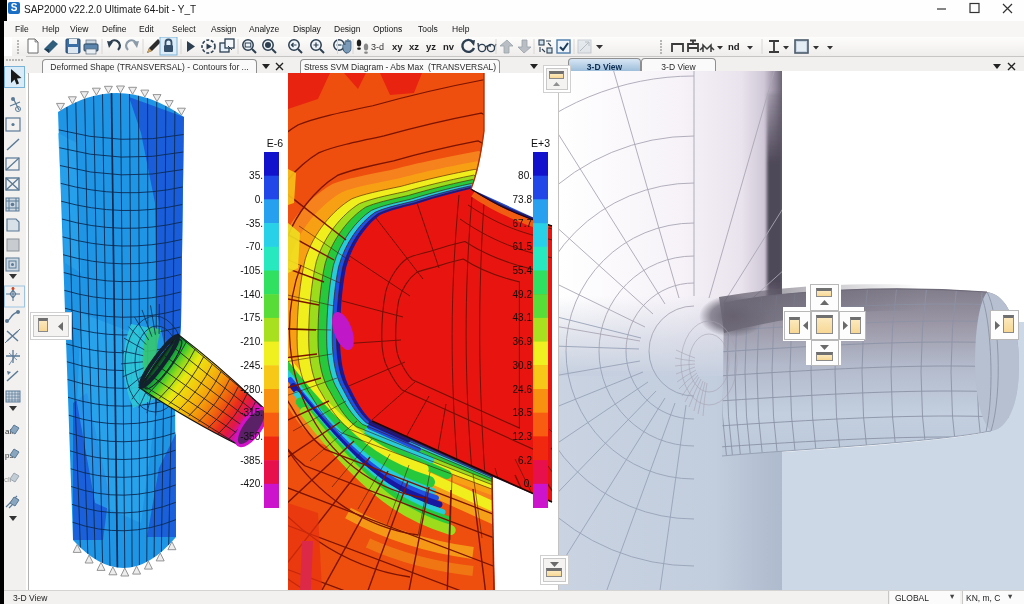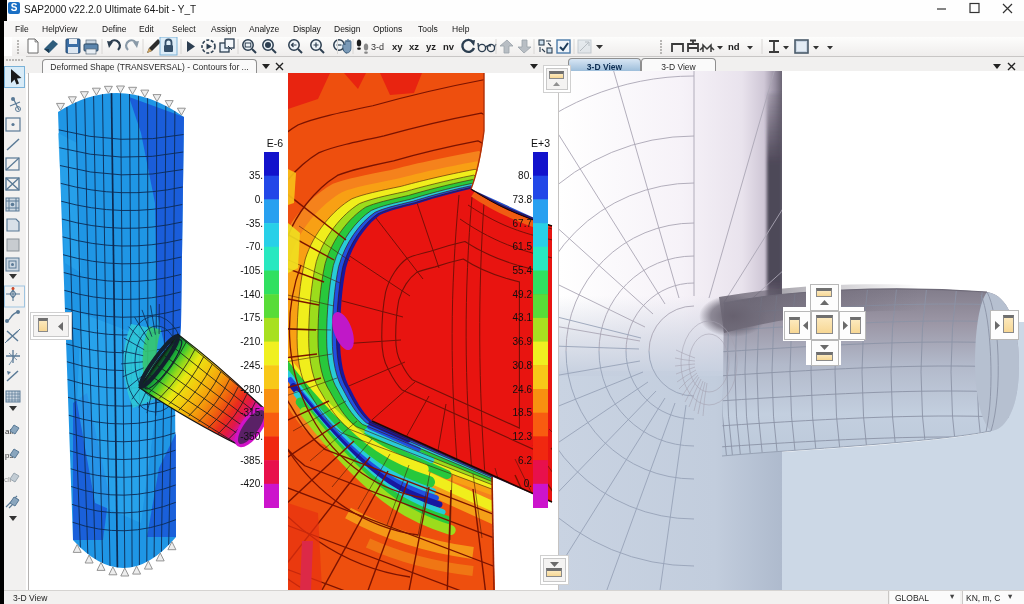--- a/index.html
+++ b/index.html
@@ -34,21 +34,21 @@
 <div class="abs" id="slogo">S</div>
 <div class="abs" id="title-text">SAP2000 v22.2.0 Ultimate 64-bit - Y_T</div>
 <svg class="abs" style="left:933px;top:2px" width="84" height="14" viewBox="0 0 84 14">
  <path d="M4 7h9" stroke="#333" stroke-width="1.2" fill="none"></path>
  <rect x="37" y="1.5" width="9" height="9" stroke="#333" stroke-width="1.2" fill="none"></rect>
  <path d="M70 2l9 9M79 2l-9 9" stroke="#333" stroke-width="1.2" fill="none"></path>
 </svg>
 <div class="abs" id="menubar">
  <span class="mi" style="left:15px">File</span>
  <span class="mi" style="left:42px">Help</span>
- <span class="mi" style="left:59px">View</span>
+ <span class="mi" style="left:70px">View</span>
  <span class="mi" style="left:102px">Define</span>
  <span class="mi" style="left:139px">Edit</span>
  <span class="mi" style="left:172px">Select</span>
  <span class="mi" style="left:211px">Assign</span>
  <span class="mi" style="left:249px">Analyze</span>
  <span class="mi" style="left:293px">Display</span>
  <span class="mi" style="left:334px">Design</span>
  <span class="mi" style="left:373px">Options</span>
  <span class="mi" style="left:418px">Tools</span>
  <span class="mi" style="left:452px">Help</span>
@@ -308,20 +308,21 @@
         <path d="M2,13 L13,2 M5,14 L14,5" stroke="#5a7a96" stroke-width="1.2"></path>
         <path d="M10,3 l5,3 -4,6 -5,-3 Z" fill="#8aa6be" stroke="#5a7a96"></path>
       </g>
 <g transform="translate(4,458)">
         <path d="M5,2 l4,5 4,-5 Z" fill="#333"></path>
       </g>
 </svg>
   </div>
 <div class="abs" id="headerstrip">
  <div class="tab" style="left:16px;top:2px;width:215px;height:15px;line-height:15px">Deformed Shape (TRANSVERSAL) - Contours for ...</div>
+ <div class="tab" style="left:274px;top:2px;width:200px;height:15px;line-height:15px">Stress SVM Diagram - Abs Max&nbsp;&nbsp;(TRANSVERSAL)</div>
  <div class="tab" style="left:542px;top:1px;width:73px;height:16px;line-height:16px;
    background:linear-gradient(#d8e6f4,#8fb4d4);color:#0c2d52;font-size:8.5px;font-weight:bold">3-D View</div>
  <div class="tab" style="left:615px;top:1px;width:75px;height:16px;line-height:16px">3-D View</div>
  <svg class="abs" style="left:235px;top:5px" width="30" height="9" viewBox="0 0 30 9">
   <path d="M1 2l4 5 4-5z" fill="#222"></path>
   <path d="M15 1l7 7M22 1l-7 7" stroke="#222" stroke-width="1.4"></path>
  </svg>
  <svg class="abs" style="left:503px;top:5px" width="12" height="9" viewBox="0 0 12 9">
   <path d="M1 2l4 5 4-5z" fill="#222"></path>
  </svg>

